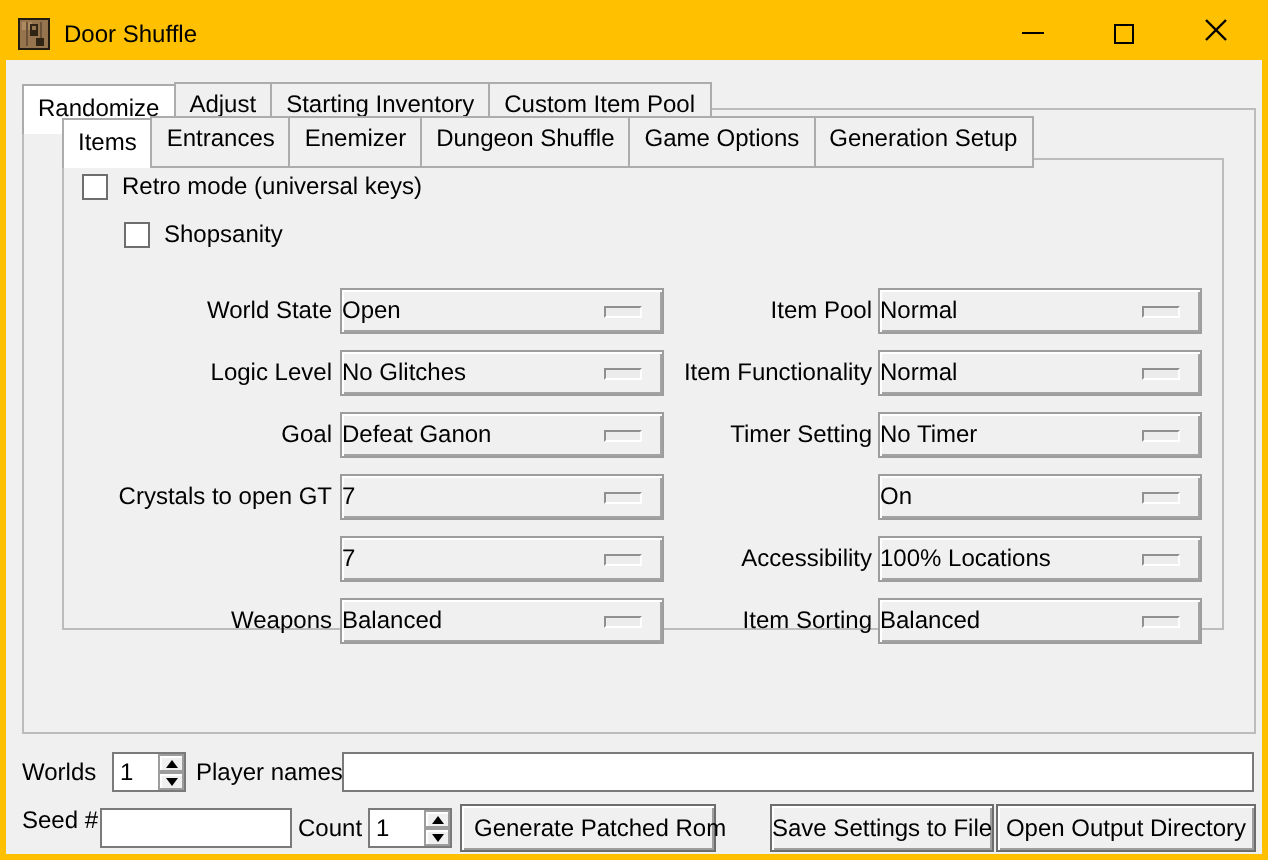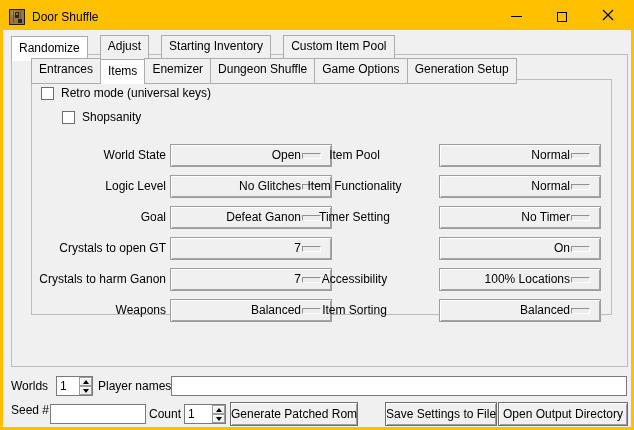--- a/index.html
+++ b/index.html
@@ -41,21 +41,21 @@
     margin-right:-1px;
     white-space:nowrap;
     cursor: default;
   }
   .tab.selected {
     background:#ffffff;
     height:25px; line-height:23px;
     border-bottom:none;
     position:relative; z-index:4;
   }
-  .outer-tabs { left:8px; top:5px;gap:13px; }
+  .outer-tabs { left:8px; top:11px; }
   .inner-tabs { left:28px; top:28px; }
 
   .outer-panel {
     position:absolute; left:8px; top:24px;
     width:617px; height:313px;
     border:1px solid #bcbcbc;
     background:#f0f0f0; z-index:1;
   }
   .inner-panel {
     position:absolute; left:28px; top:49px;
@@ -69,33 +69,33 @@
   .checkbox {
     width:13px; height:13px; background:#fff;
     border:1px solid #6e6e6e; display:inline-block;
   }
   .check-label { margin-left:7px; }
 
   
   .opt-row { position:absolute; left:0; width:628px; height:23px; z-index:5;margin-top:13px; }
   .opt-label { position:absolute; top:4px; white-space:nowrap; }
   .lbl-left  { left:8px;   width:155px; text-align:right; }
-  .lbl-right { left:270px; width:163px; text-align:center; }
+  .lbl-right { left:270px; width:163px; text-align:right; }
   .dd {
     position:absolute; top:0; height:23px; width:162px;
     background:#f0f0f0;
     border:1px solid #9d9d9d;
     box-shadow: inset 1px 1px 0 #ffffff, inset -1px -1px 0 #a3a3a3;
     cursor: default;
   }
   .dd-left  { left:167px; }
   .dd-right { left:436px; }
   .dd-value {
-    position:absolute; left:12px; right:30px; top:3px;
-    text-align:right; white-space:nowrap;
+    position:absolute; left:0; right:30px; top:3px;
+    text-align:left; white-space:nowrap;
   }
   .dd-indicator {
     position:absolute; right:10px; top:8px;
     width:19px; height:6px;
     background:#ececec;
     border:1px solid #909090;
     border-bottom-color:#ffffff; border-right-color:#fdfdfd;
   }
 
   
@@ -176,22 +176,22 @@
 
     <div class="tabs outer-tabs">
       <div class="tab selected">Randomize</div>
       <div class="tab">Adjust</div>
       <div class="tab">Starting Inventory</div>
       <div class="tab">Custom Item Pool</div>
     </div>
     <div class="outer-panel"></div>
 
     <div class="tabs inner-tabs">
+      <div class="tab selected">Items</div>
       <div class="tab">Entrances</div>
-      <div class="tab selected">Items</div>
       <div class="tab">Enemizer</div>
       <div class="tab">Dungeon Shuffle</div>
       <div class="tab">Game Options</div>
       <div class="tab">Generation Setup</div>
     </div>
     <div class="inner-panel"></div>
 
     <div class="check-row" style="top:56px;">
       <span class="checkbox"></span>
       <span class="check-label">Retro mode (universal keys)</span>
@@ -246,21 +246,20 @@
         <span class="dd-value">7</span>
         <span class="dd-indicator"></span>
       </div>
       <div class="dd dd-right">
         <span class="dd-value">On</span>
         <span class="dd-indicator"></span>
       </div>
     </div>
 
     <div class="opt-row" style="top:225px">
-      <span class="opt-label lbl-left">Crystals to harm Ganon</span>
       <div class="dd dd-left">
         <span class="dd-value">7</span>
         <span class="dd-indicator"></span>
       </div>
       <span class="opt-label lbl-right">Accessibility</span>
       <div class="dd dd-right">
         <span class="dd-value">100% Locations</span>
         <span class="dd-indicator"></span>
       </div>
     </div>
@@ -300,18 +299,18 @@
       <input class="spin-entry" value="1" style="">
       <div class="spin-btns">
         <div class="spin-btn spin-up">
             <span class="tri-up"></span>
           </div>
         <div class="spin-btn spin-dn">
             <span class="tri-dn"></span>
           </div>
       </div>
     </div>
-    <div class="push-btn" style="left:227px; top:372px; width:128px;">Generate Patched Rom</div>
+    <div class="push-btn" style="left:227px; top:372px; width:128px;padding-left:6px;">Generate Patched Rom</div>
     <div class="push-btn" style="left:495px; top:372px; width:130px;">Open Output Directory</div>
     <div class="push-btn" style="left:382px; top:372px; width:112px;">Save Settings to File</div>
 
   </div>
 </div>
 
 </body></html>

